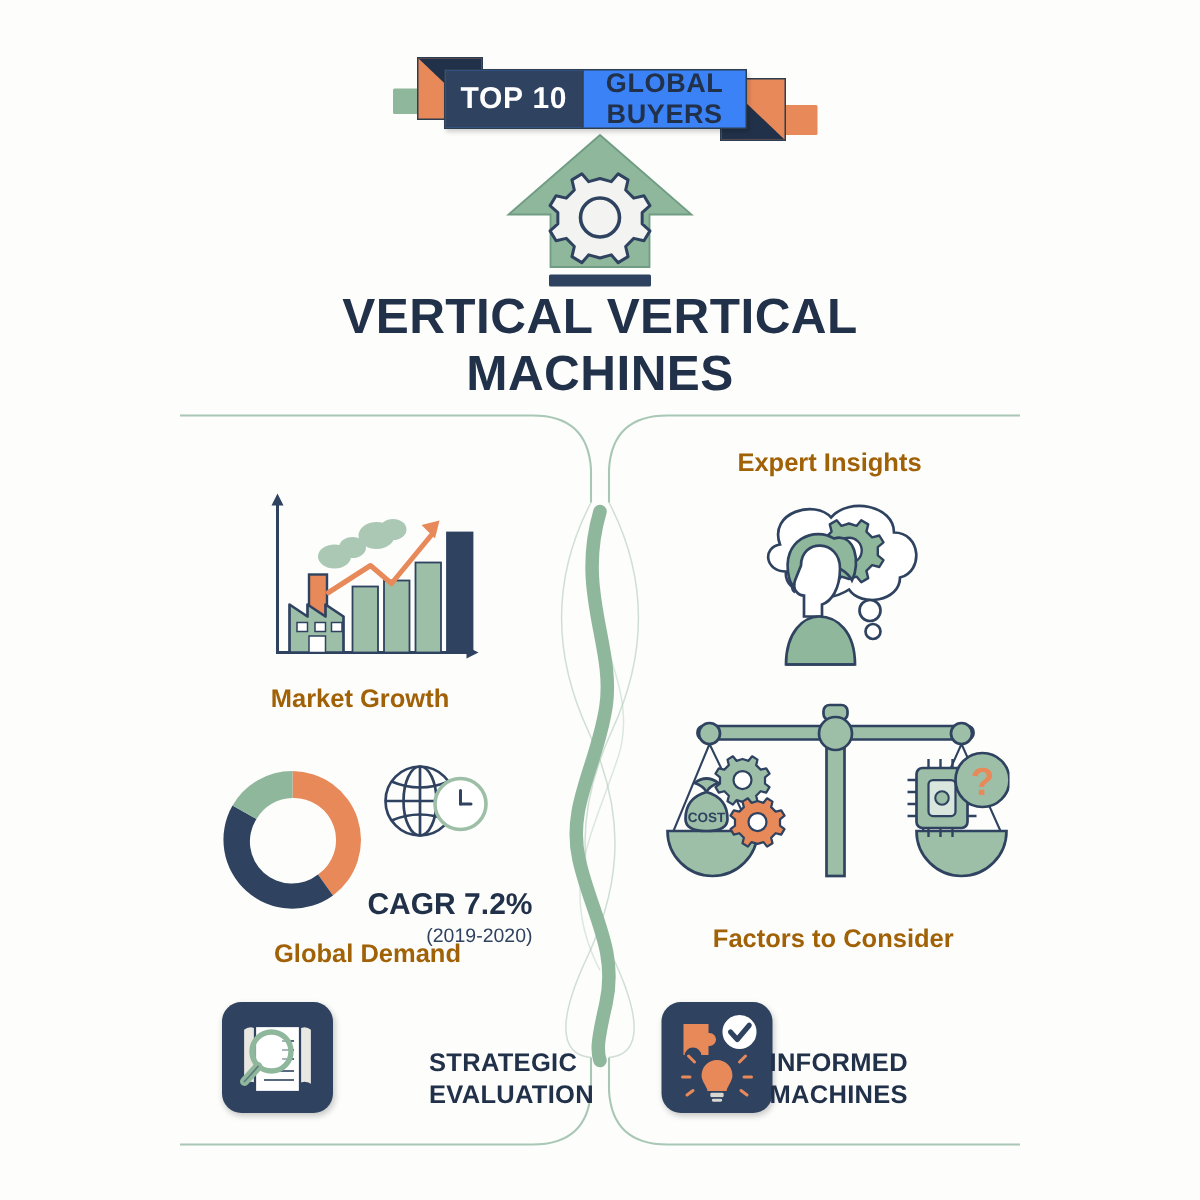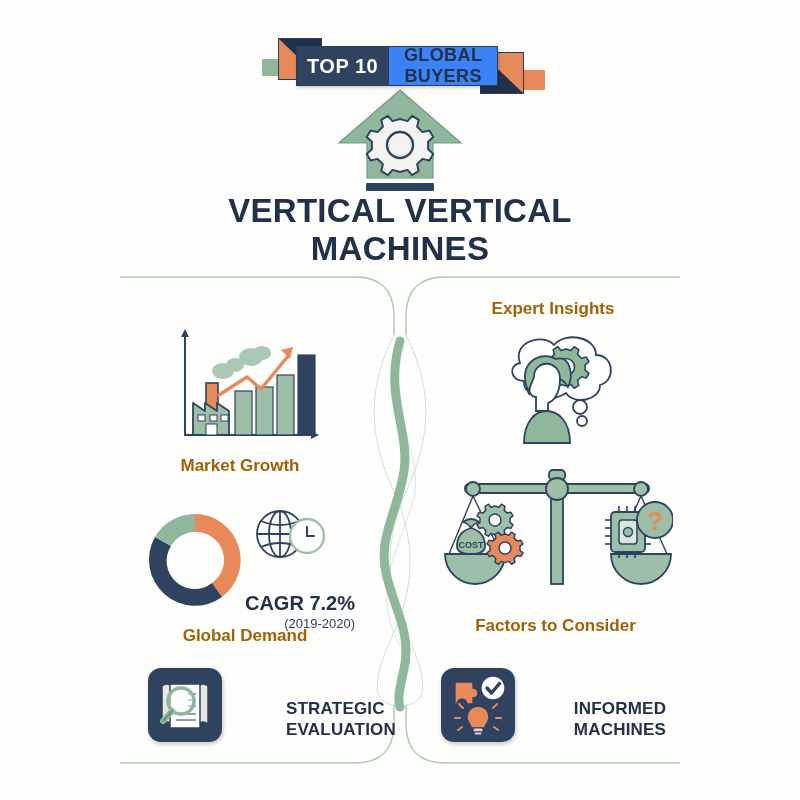--- a/index.html
+++ b/index.html
@@ -118,21 +118,21 @@
   }
   #badge-left  { left: 148px; top: 668px; }
   #badge-right { left: 441px; top: 668px; }
   .badge-label {
     color: #22314a;
     font-size: 17px; font-weight: bold;
     line-height: 1.25;
     letter-spacing: 0.2px;
   }
   #badge-left-label  { left: 242px; top: 698px; width: 170px; margin-left: 44px; }
-  #badge-right-label { left: 535px; top: 698px; width: 170px; text-align: center; }
+  #badge-right-label { left: 513px; top: 698px; width: 170px; }
 </style>
 </head>
 <body>
 
 <div id="stage">
 
   <div class="abs" id="banner-wrap">
 
     <div class="abs ribbon-green-tail"></div>
     <div class="abs ribbon-orange-tail"></div>

